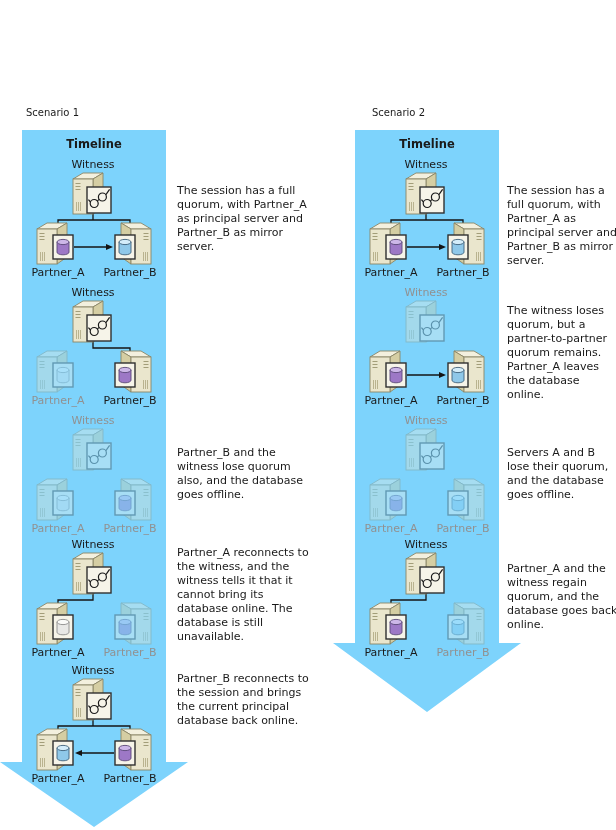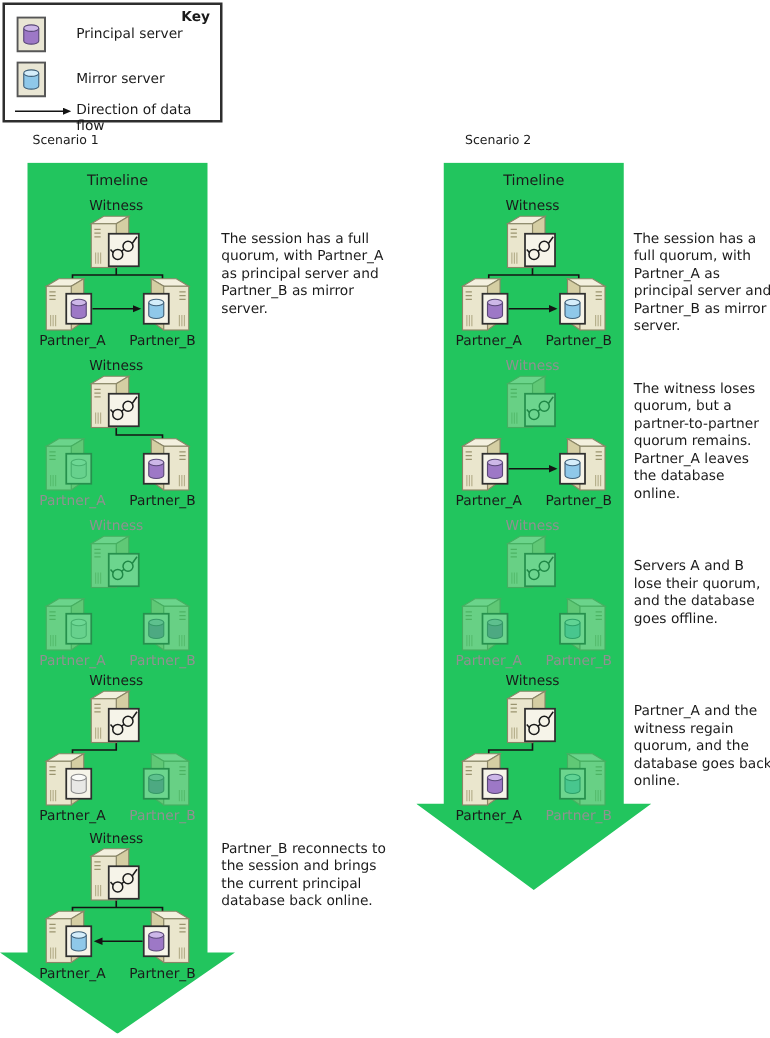--- a/index.html
+++ b/index.html
@@ -10,21 +10,21 @@
   .key-box{position:absolute;left:2px;top:2px;width:172px;height:92px;
            background:#fff;border:2px solid #2e2e2e;}
   .key-title{position:absolute;top:3px;right:8px;font-size:11px;font-weight:bold;}
   .key-icon{position:absolute;left:9px;}
   .key-label{position:absolute;left:57px;font-size:11px;}
 
   
   .scn-title{position:absolute;font-size:10px;}
 
   
-  .tl-arrow{position:absolute;width:188px;background:#22c55e;}
+  .tl-arrow{position:absolute;width:188px;background:#7dd3fc;font-weight:bold;}
   .tl-arrow.s1{left:0;top:130px;height:697px;
     clip-path:polygon(22px 0,166px 0,166px 632px,188px 632px,94px 697px,0 632px,22px 632px);}
   .tl-arrow.s2{left:333px;top:130px;height:582px;
     clip-path:polygon(22px 0,166px 0,166px 513px,188px 513px,94px 582px,0 513px,22px 513px);}
   .tl-label{position:absolute;top:7px;left:22px;width:144px;text-align:center;font-size:11.5px;}
 
   
   .stage{position:absolute;overflow:visible;}
   .slabel{font-size:11px;fill:#1a1a1a;}
   text.dim{fill:#919191;}
@@ -78,37 +78,20 @@
         <path d="M1,3 V13.2 A6,2.6 0 0 0 13,13.2 V3" fill="#8fc8e9" stroke="#40617a" stroke-width=".9"></path>
         <ellipse cx="7" cy="3" rx="6" ry="2.6" fill="#d4edfa" stroke="#40617a" stroke-width=".9"></ellipse>
       </g>
       <g id="cylN">
         <path d="M1,3 V13.2 A6,2.6 0 0 0 13,13.2 V3" fill="#e8e8e6" stroke="#8c8c8c" stroke-width=".9"></path>
         <ellipse cx="7" cy="3" rx="6" ry="2.6" fill="#fafaf8" stroke="#8c8c8c" stroke-width=".9"></ellipse>
       </g>
     </defs>
   </svg>
 
-  <div class="key-box">
-    <div class="key-title">Key</div>
-    <svg class="key-icon" style="top:9px" width="26" height="31">
-      <use href="#keyframe"></use>
-        <use href="#cylP" x="5" y="6.5"></use>
-    </svg>
-    <div class="key-label" style="top:16px">Principal server</div>
-    <svg class="key-icon" style="top:45px" width="26" height="31">
-      <use href="#keyframe"></use>
-        <use href="#cylM" x="5" y="6.5"></use>
-    </svg>
-    <div class="key-label" style="top:52px">Mirror server</div>
-    <svg class="key-icon" style="top:80px;left:7px" width="48" height="10">
-      <line x1="1" y1="5" x2="40" y2="5" class="flow" marker-end="url(#ah)"></line>
-    </svg>
-    <div class="key-label" style="top:77px;left:57px">Direction of data flow</div>
-  </div>
 
   <div class="scn-title" style="left:26px;top:107px">Scenario 1</div>
   <div class="scn-title" style="left:372px;top:107px">Scenario 2</div>
 
   <div class="tl-arrow s1">
     <div class="tl-label">Timeline</div>
   </div>
   <div class="tl-arrow s2">
     <div class="tl-label">Timeline</div>
   </div>
@@ -175,20 +158,21 @@
     <g class="node off">
       <g transform="translate(144,0) scale(-1,1)">
           <use href="#tower" x="14" y="64"></use>
         </g>
       <use href="#dbframe" x="92" y="76"></use>
         <use href="#cylP" x="96" y="81"></use>
     </g>
     <text x="36" y="118" text-anchor="middle" class="slabel dim">Partner_A</text>
     <text x="108" y="118" text-anchor="middle" class="slabel dim">Partner_B</text>
   </svg>
+  <div class="desc s1" style="top:446px">Partner_B and the witness lose quorum also, and the database goes offline.</div>
 
   <svg class="stage" style="left:22px;top:538px" width="144" height="122">
     <text x="71" y="10" text-anchor="middle" class="slabel">Witness</text>
     <path class="wire" d="M71,56 V62 H36 V67"></path>
     <g class="node">
       <use href="#tower" x="50" y="14"></use>
         <use href="#panel" x="64" y="28"></use>
     </g>
     <g class="node">
       <use href="#tower" x="14" y="64"></use>
@@ -198,20 +182,21 @@
     <g class="node off">
       <g transform="translate(144,0) scale(-1,1)">
           <use href="#tower" x="14" y="64"></use>
         </g>
       <use href="#dbframe" x="92" y="76"></use>
         <use href="#cylP" x="96" y="81"></use>
     </g>
     <text x="36" y="118" text-anchor="middle" class="slabel">Partner_A</text>
     <text x="108" y="118" text-anchor="middle" class="slabel dim">Partner_B</text>
   </svg>
+  <div class="desc s1" style="top:546px">Partner_A reconnects to the witness, and the witness tells it that it cannot bring its database online. The database is still unavailable.</div>
 
   <svg class="stage" style="left:22px;top:664px" width="144" height="122">
     <text x="71" y="10" text-anchor="middle" class="slabel">Witness</text>
     <path class="wire" d="M71,56 V62 H36 V67 M71,62 H108 V67"></path>
     <g class="node">
       <use href="#tower" x="50" y="14"></use>
         <use href="#panel" x="64" y="28"></use>
     </g>
     <g class="node">
       <use href="#tower" x="14" y="64"></use>

